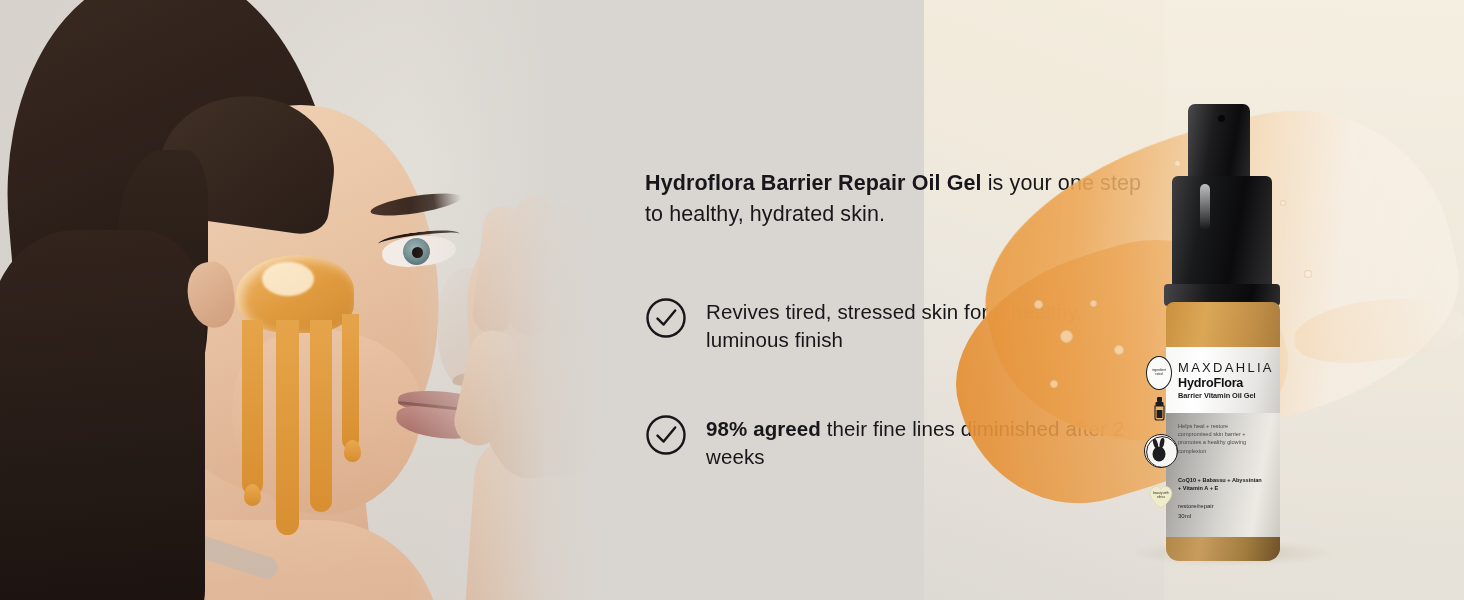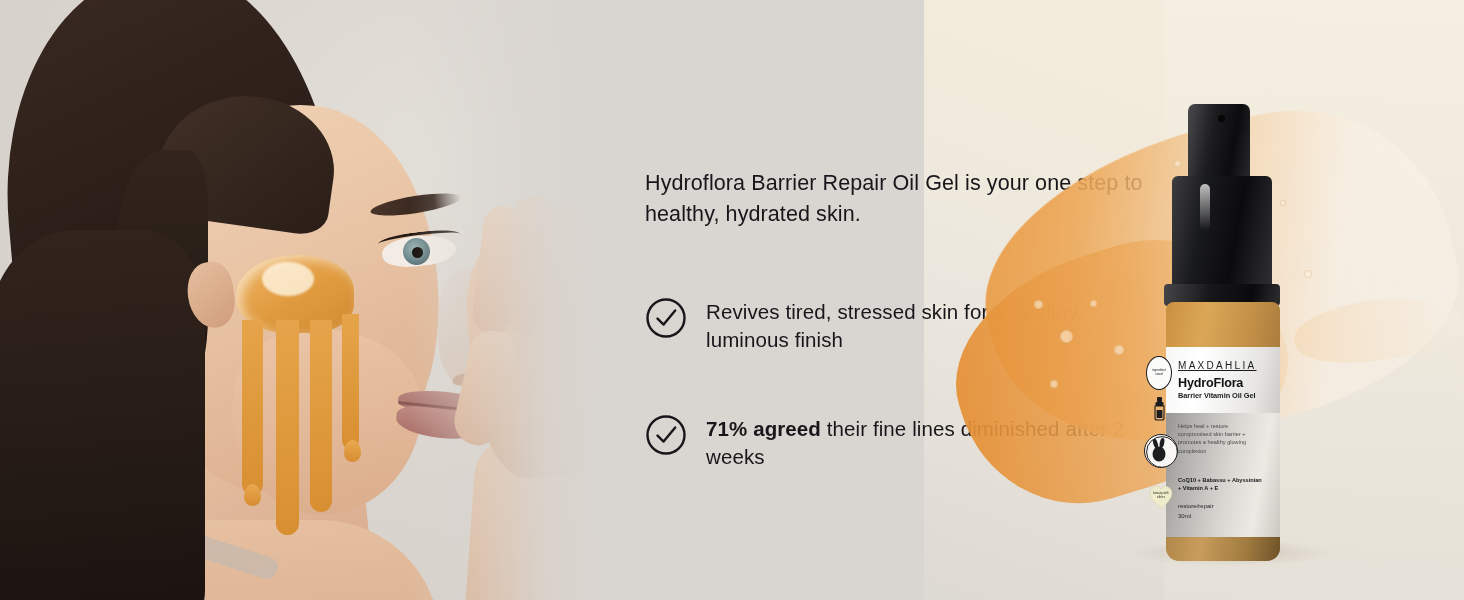--- a/index.html
+++ b/index.html
@@ -243,21 +243,21 @@
 
   
   .copy { position:absolute; left:645px; top:0; width:520px; height:600px; }
   .headline {
     position:absolute; top:168px; left:0;
     width:505px;
     font-size:21.5px; line-height:31px;
     color:#17161a; font-weight:400;
     letter-spacing:.1px;
   }
-  .headline b { font-weight:400; }
+  .headline b { font-weight:700; }
 
   .bullets { position:absolute; top:295px; left:0; width:500px; }
   .bullet { display:flex; align-items:flex-start; gap:19px; margin-bottom:58px; }
   .check-icon { flex:0 0 auto; width:42px; height:42px; margin-top:2px; }
   .bullet-text {
     font-size:20.5px; line-height:28px;
     color:#17161a; font-weight:400;
     padding-top:3px; letter-spacing:.1px;
   }
   .bullet-text b { font-weight:700; }
@@ -337,22 +337,22 @@
     background:linear-gradient(100deg,#f7f7f6 0%, #ffffff 26%, #e6e5e2 66%, #b9b7b2 100%);
   }
   .label-lower {
     position:absolute; left:26px; top:309px;
     width:114px; height:126px;
     background:linear-gradient(100deg,#8e8d8a 0%, #a9a8a4 18%, #d5d3ce 52%, #efece6 78%, #cdcac4 100%);
     opacity:.92;
   }
   .brand {
     position:absolute; left:38px; top:256px;
-    font-size:10px; letter-spacing:2.3px;
-    color:#1b1b1d; font-weight:400;text-decoration:underline;
+    font-size:13px; letter-spacing:2.3px;
+    color:#1b1b1d; font-weight:400;
   }
   .prod-name {
     position:absolute; left:38px; top:272px;
     font-size:12.6px; font-weight:700; color:#121214;
     letter-spacing:-.2px;
   }
   .prod-sub {
     position:absolute; left:38px; top:287px;
     font-size:7.4px; font-weight:700; color:#1b1b1d;
     letter-spacing:-.05px;
@@ -487,21 +487,21 @@
         <span class="bullet-text">Revives tired, stressed skin for a healthy, luminous finish</span>
       </div>
 
       <div class="bullet">
         <span class="check-icon">
           <svg viewBox="0 0 42 42" width="42" height="42">
             <circle cx="21" cy="21" r="18.5" fill="none" stroke="#17161a" stroke-width="2.4"></circle>
             <path d="M12.5 21.6 L18.6 27.6 L30.2 13.4" fill="none" stroke="#17161a" stroke-width="2.4" stroke-linecap="round" stroke-linejoin="round"></path>
           </svg>
         </span>
-        <span class="bullet-text"><b>71% agreed</b><span> their fine lines diminished after 2 weeks</span></span>
+        <span class="bullet-text"><b>98% agreed</b><span> their fine lines diminished after 2 weeks</span></span>
       </div>
 
     </div>
   </div>
 
   <div class="gel-wrap">
     <div class="gel-smear"></div>
     <div class="gel-smear2"></div>
     <div class="gel-tail"></div>
     <div class="bubble" style="left:40px;  top:300px; width:9px;  height:9px;"></div>

